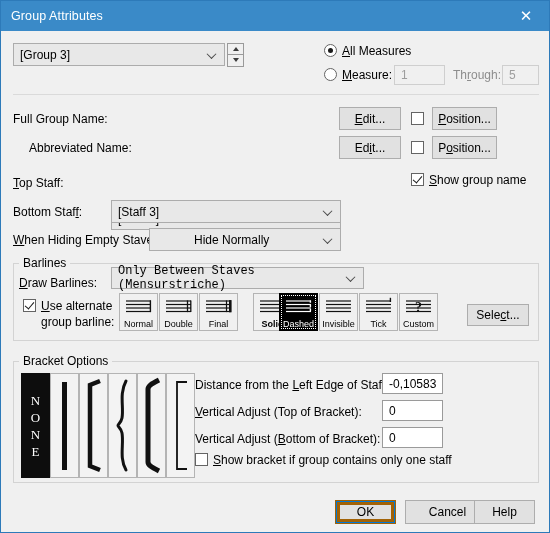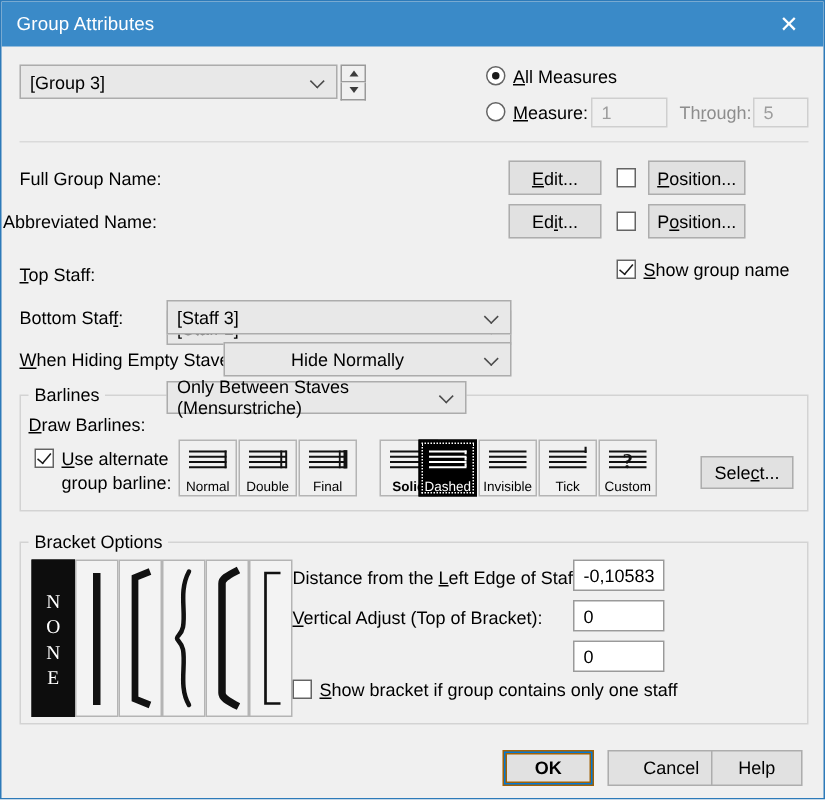--- a/index.html
+++ b/index.html
@@ -100,24 +100,23 @@
     box-sizing: border-box;
     background: #e1e1e1;
     border: 1px solid #adadad;
     display: flex; align-items: center; justify-content: center;
     font-size: 12px;
     color: #000;
     cursor: default;
     text-align: center;
   }
   .btn.default {
-    border: 3px solid #a16207;
+    border: 5px solid #a16207;
     outline: 1px solid #0078d7;
     outline-offset: -2px;
-    font-weight: bold;
   }
 
   .chk {
     position: absolute;
     width: 13px; height: 13px;
     box-sizing: border-box;
     background: #ffffff;
     border: 1px solid #646464;
     cursor: default;
   }
@@ -289,21 +288,21 @@
 
   <span class="lbl" style="left:12px; top:111px;">Full Group Name:</span>
   <div class="btn" style="left:338px; top:106px; width:62px; height:23px;">
       <span><u>E</u>dit...</span>
     </div>
   <div class="chk" style="left:410px; top:111px;"></div>
   <div class="btn" style="left:431px; top:106px; width:65px; height:23px;">
       <span><u>P</u>osition...</span>
     </div>
 
-  <span class="lbl" style="left:1px; top:140px;">Abbreviated Name:</span>
+  <span class="lbl" style="left:28px; top:140px;">Abbreviated Name:</span>
   <div class="btn" style="left:338px; top:135px; width:62px; height:23px;">
       <span>Ed<u>i</u>t...</span>
     </div>
   <div class="chk" style="left:410px; top:140px;"></div>
   <div class="btn" style="left:431px; top:135px; width:65px; height:23px;">
       <span>P<u>o</u>sition...</span>
     </div>
 
   <span class="lbl" style="left:12px; top:175px;"><u>T</u>op Staff:</span>
   <div class="combo" style="left:110px; top:170px; width:230px; height:23px;margin-top:36px;">
@@ -323,21 +322,21 @@
   <span class="lbl" style="left:12px; top:232px;"><u>W</u>hen Hiding Empty Staves:</span>
   <div class="combo" style="left:148px; top:227px; width:192px; height:23px;padding-left:44px;">
     <span>Hide Normally</span>
     <span class="arrow"></span>
   </div>
 
   <div class="groupbox" style="left:12px; top:262px; width:526px; height:78px;"></div>
   <span class="grouplabel" style="left:18px; top:256px;">Barlines</span>
 
   <span class="lbl" style="left:18px; top:275px;"><u>D</u>raw Barlines:</span>
-  <div class="combo" style="left:110px; top:253px; width:200px; height:22px;">
+  <div class="combo" style="left:110px; top:266px; width:253px; height:22px;font-family:Liberation Mono, monospace;">
     <span>Only Between Staves (Mensurstriche)</span>
     <span class="arrow"></span>
   </div>
 
   <div class="chk checked" style="left:22px; top:298px;"></div>
   <span class="lbl" style="left:40px; top:298px;"><u>U</u>se alternate</span>
   <span class="lbl" style="left:40px; top:314px;">group barline:</span>
 
   <div class="blbtn" style="left:118px;">
     <svg class="glyph" viewBox="0 0 37 19">
@@ -494,20 +493,21 @@
   <span class="lbl" style="left:194px; top:377px;">Distance from the <u>L</u>eft Edge of Staff:</span>
   <div class="txtbox" style="left:381px; top:372px; width:61px; height:21px;">
     <span>-0,10583</span>
   </div>
 
   <span class="lbl" style="left:194px; top:404px;"><u>V</u>ertical Adjust (Top of Bracket):</span>
   <div class="txtbox" style="left:381px; top:399px; width:61px; height:21px;">
     <span>0</span>
   </div>
 
+  <span class="lbl" style="left:194px; top:431px;">Vertical Adjust (<u>B</u>ottom of Bracket):</span>
   <div class="txtbox" style="left:381px; top:426px; width:61px; height:21px;">
     <span>0</span>
   </div>
 
   <div class="chk" style="left:194px; top:452px;"></div>
   <span class="lbl" style="left:212px; top:452px;"><u>S</u>how bracket if group contains only one staff</span>
 
   <div class="btn default" style="left:334px; top:499px; width:61px; height:24px;">
     <span>OK</span>
   </div>

